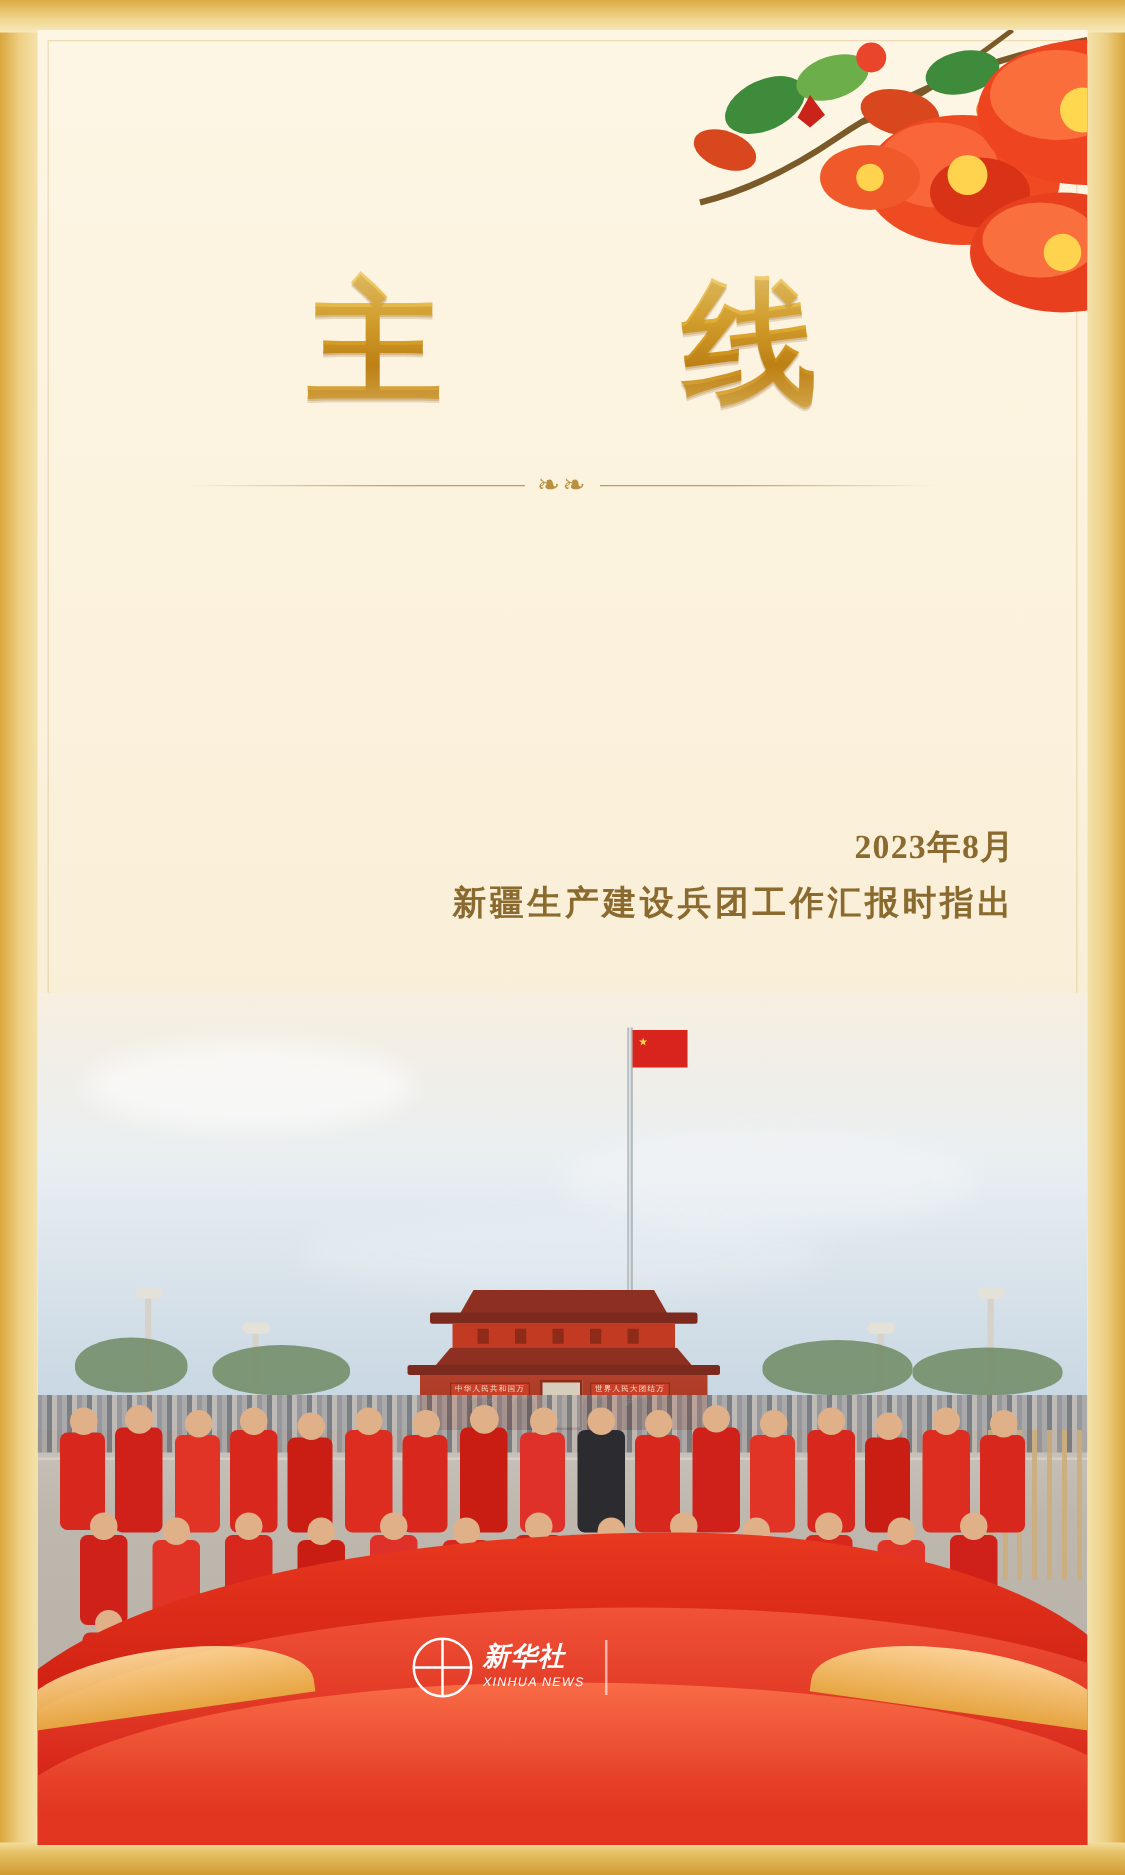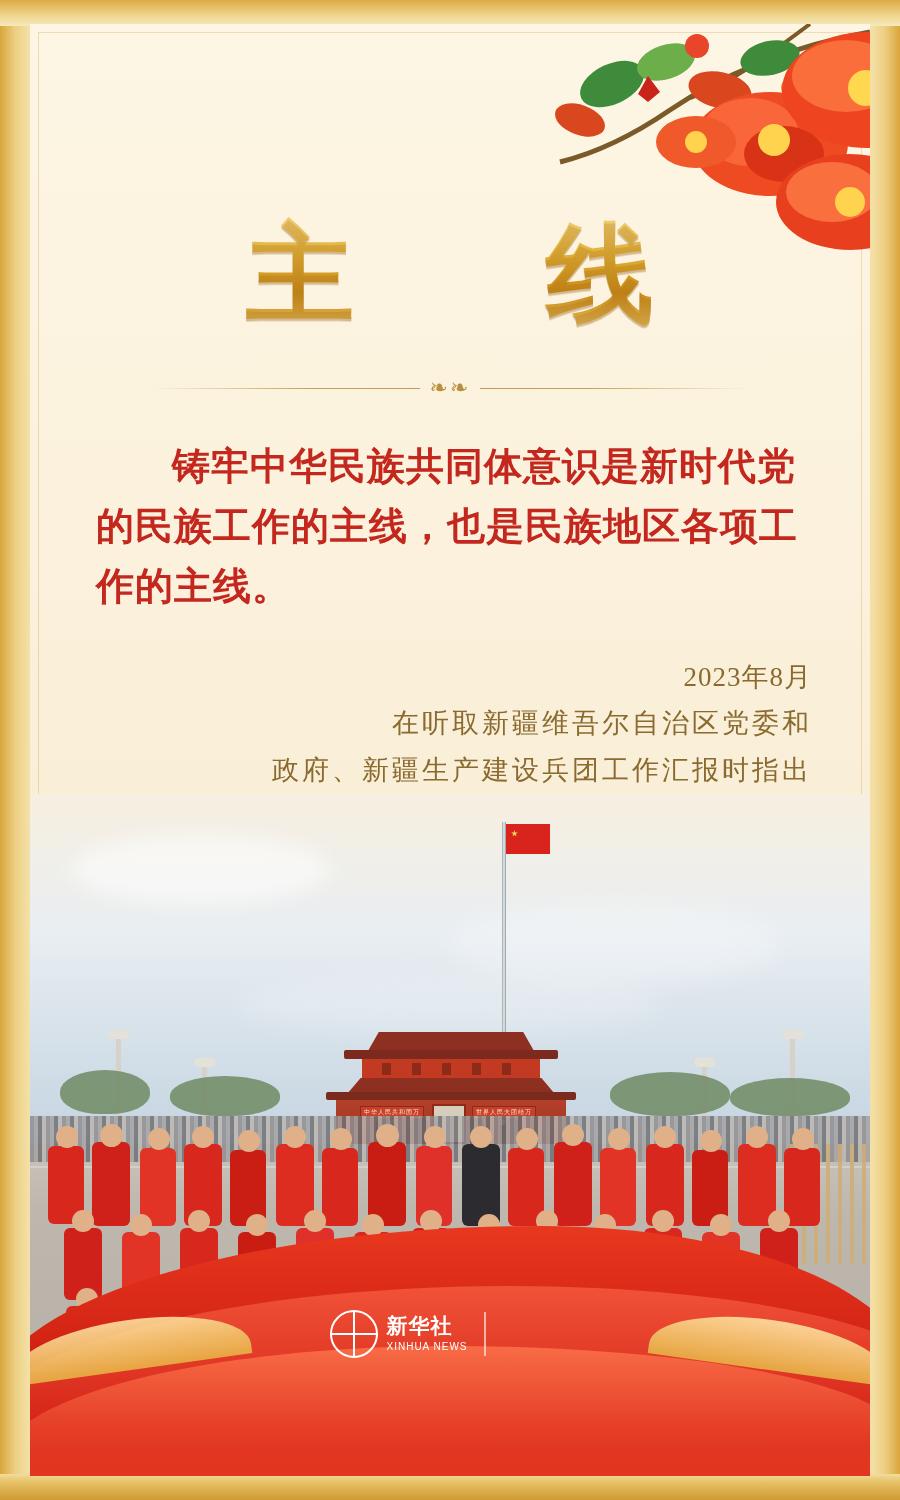--- a/index.html
+++ b/index.html
@@ -77,21 +77,21 @@
     text-indent:76px;
     letter-spacing:1px;
   }
 
   
   .attrib{
     position:absolute;top:630px;left:66px;width:716px;
     text-align:right;
     font-family:"DejaVu Serif", serif;
     color:#8a6a2e;
-    font-size:27px;line-height:1.72;letter-spacing:3px;
+    font-size:27px;line-height:1.72;letter-spacing:3px;font-weight:bold;
   }
   .attrib .date{font-family:"Liberation Serif",serif;letter-spacing:1px;}
 
   
   .photo{
     position:absolute;left:0;top:770px;width:840px;height:620px;overflow:hidden;
   }
   .sky{position:absolute;inset:0;
     background:linear-gradient(180deg,#f7efe0 0%,#e9eef2 22%,#cfdce6 46%,#bdd0dd 62%,#c7d4dc 72%,#cfd6d6 80%,#d7d7d2 100%);}
   .cloud{position:absolute;border-radius:50%;background:rgba(255,255,255,.55);filter:blur(10px);}
@@ -148,21 +148,21 @@
     border-radius:55% 45% 0 0 / 80% 55% 0 0;opacity:.92;}
   .ribbon .r3{position:absolute;left:-30px;bottom:0;width:900px;height:130px;
     background:linear-gradient(180deg,#ff7a4f 0%,#e53b23 80%);
     border-radius:50% 50% 0 0 / 90% 70% 0 0;opacity:.75;}
   .ribbon .gold{position:absolute;bottom:106px;width:240px;height:50px;
     background:linear-gradient(180deg,#ffe9a8,#e8b846);border-radius:50% 50% 0 0/80% 80% 0 0;opacity:.85;}
   .ribbon .goldL{left:-20px;transform:rotate(-8deg);}
   .ribbon .goldR{right:-20px;transform:rotate(8deg);}
 
   
-  .logos{position:absolute;left:0;bottom:118px;width:756px;display:flex;justify-content:center;align-items:center;gap:16px;}
+  .logos{position:absolute;left:0;bottom:118px;width:756px;display:flex;justify-content:center;align-items:center;gap:16px;font-style:italic;}
   .logo-xinhua{display:flex;align-items:center;gap:8px;background:rgba(255,255,255,.0);}
   .logo-globe{width:44px;height:44px;border-radius:50%;border:2px solid #fff;position:relative;}
   .logo-globe::before{content:"";position:absolute;left:50%;top:0;width:2px;height:100%;background:#fff;transform:translateX(-1px);}
   .logo-globe::after{content:"";position:absolute;top:50%;left:0;height:2px;width:100%;background:#fff;transform:translateY(-1px);}
   .logo-txt{color:#fff;line-height:1.05;}
   .logo-txt .cn{font-size:21px;font-weight:bold;letter-spacing:1px;}
   .logo-txt .en{font-size:10px;letter-spacing:1px;}
   .logo-sep{width:2px;height:44px;background:rgba(255,255,255,.6);}
   .logo-xuexi{
     width:112px;height:54px;border-radius:6px;
@@ -231,26 +231,24 @@
 
     <div class="title-shadow">主　线</div>
     <div class="title">主　线</div>
 
     <div class="divider">
       <span class="rule"></span>
       <span class="orn">❧❧</span>
       <span class="rule right"></span>
     </div>
 
-    <div class="quote">铸牢中华民族共同体意识是新时代党的民族工作的主线，也是民族地区各项工作的主线。</div>
 
     <div class="attrib">
       <div class="date">2023年8月</div>
-      <div>在听取新疆维吾尔自治区党委和</div>
-      <div>政府、新疆生产建设兵团工作汇报时指出</div>
+      <div>新疆生产建设兵团工作汇报时指出</div>
     </div>
 
     <div class="photo">
       <div class="sky"></div>
       <div class="cloud" style="left:40px;top:40px;width:260px;height:70px;"></div>
       <div class="cloud" style="left:420px;top:110px;width:330px;height:80px;opacity:.45;"></div>
       <div class="cloud" style="left:210px;top:180px;width:420px;height:60px;opacity:.35;"></div>
 
       <div class="ground"></div>
       <div class="plaza-line" style="top:372px;"></div>

